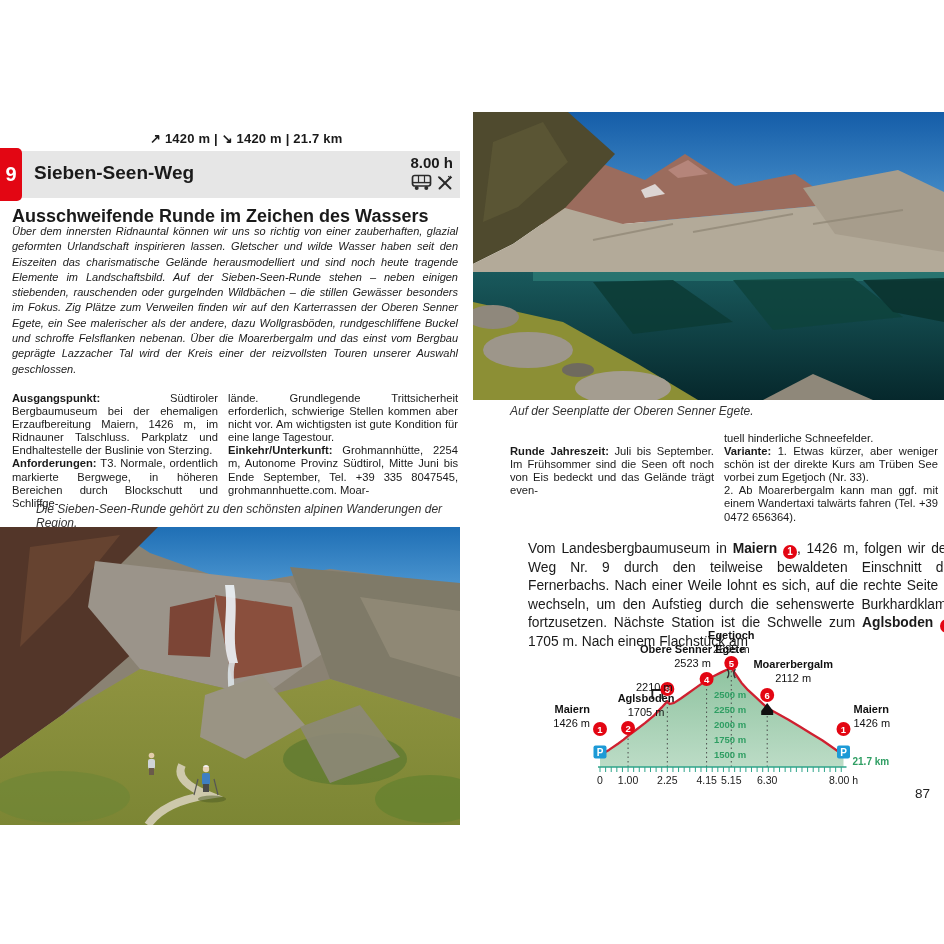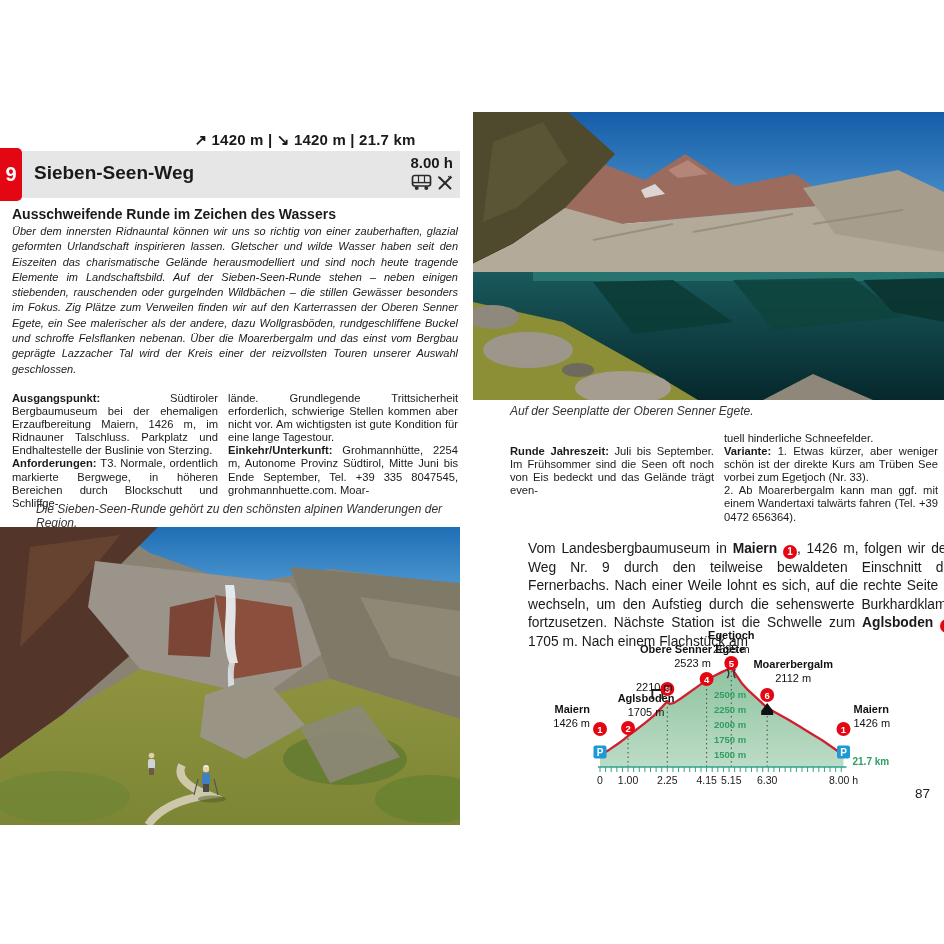--- a/index.html
+++ b/index.html
@@ -4,30 +4,30 @@
 <style>
   :root{ --red:#e30613; --ink:#1a1a1a; }
   html,body{margin:0;padding:0;}
   body{font-family:"Liberation Sans", sans-serif; color:var(--ink); background:#888;}
   .page{position:relative; width:944px; height:944px; background:#ffffff; overflow:hidden; margin:0 auto;}
   .abs{position:absolute;}
   .b{font-weight:bold;}
   .just{text-align:justify;}
 
   
-  .stats-line{left:150px; top:131px; width:310px; text-align:center; font-size:15px; font-weight:bold; letter-spacing:.2px;}
+  .stats-line{left:150px; top:131px; width:310px; text-align:left; font-size:13px; font-weight:bold; letter-spacing:.2px;}
   .header-bar{left:8px; top:151px; width:452px; height:47px; background:#e6e6e6;}
   .route-tab{left:0; top:148px; width:22px; height:53px; background:var(--red); border-radius:0 5px 5px 0;
              color:#fff; font-size:20px; font-weight:bold; display:flex; align-items:center; justify-content:center;}
   .route-title{left:34px; top:162px; font-size:19px; font-weight:bold;}
   .duration{right:492px; top:153px; font-size:15px; font-weight:bold;}
   .header-icons{left:395px; top:174px; width:58px; display:flex; gap:5px; justify-content:flex-end; align-items:center;}
 
   
-  .intro-heading{left:12px; top:206px; font-size:14px; font-weight:bold;}
+  .intro-heading{left:12px; top:206px; font-size:18px; font-weight:bold;}
   .intro-text{left:12px; top:224px; width:446px; font-size:11px; line-height:15.3px; font-style:italic; font-weight:500;}
   .info-cols{top:392px; font-size:11.2px; line-height:13.1px;}
   .info-col{position:absolute; top:0;}
   .caption{font-size:12px; font-style:italic; color:#333;}
   .caption-left{left:12px; top:502px; width:446px;margin-left:24px;}
   .photo-frame{overflow:hidden;}
   .photo-left{left:0; top:527px; width:460px; height:298px;}
   .photo-right{left:473px; top:112px; width:471px; height:288px;}
   .caption-right{left:510px; top:404px; width:428px;}
 

